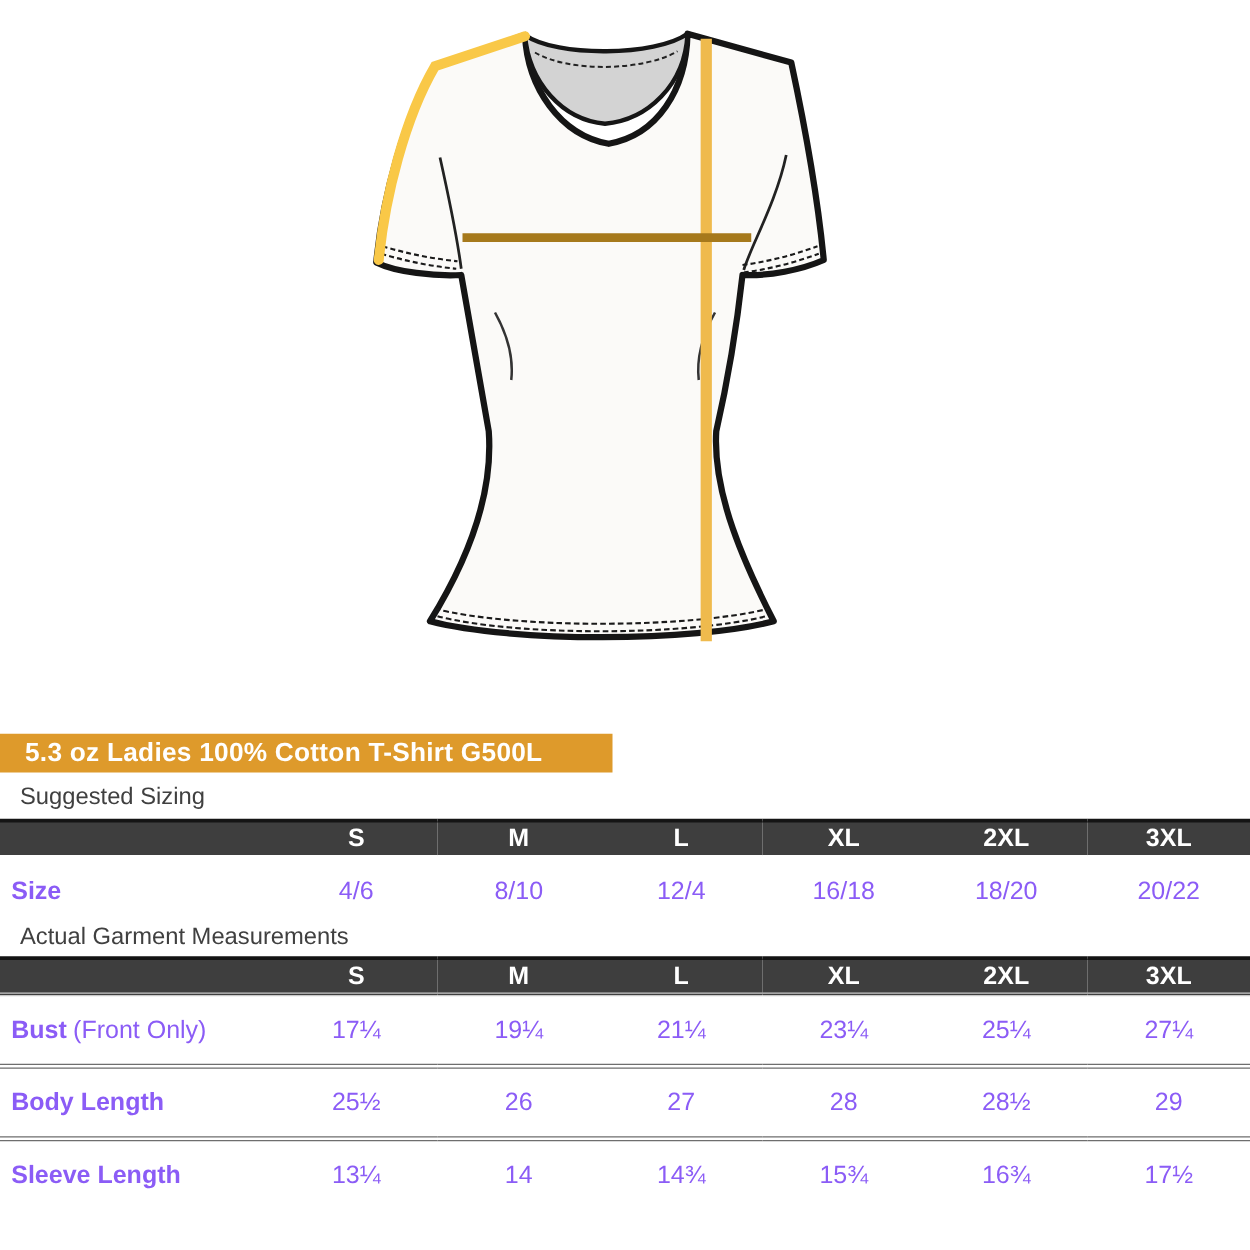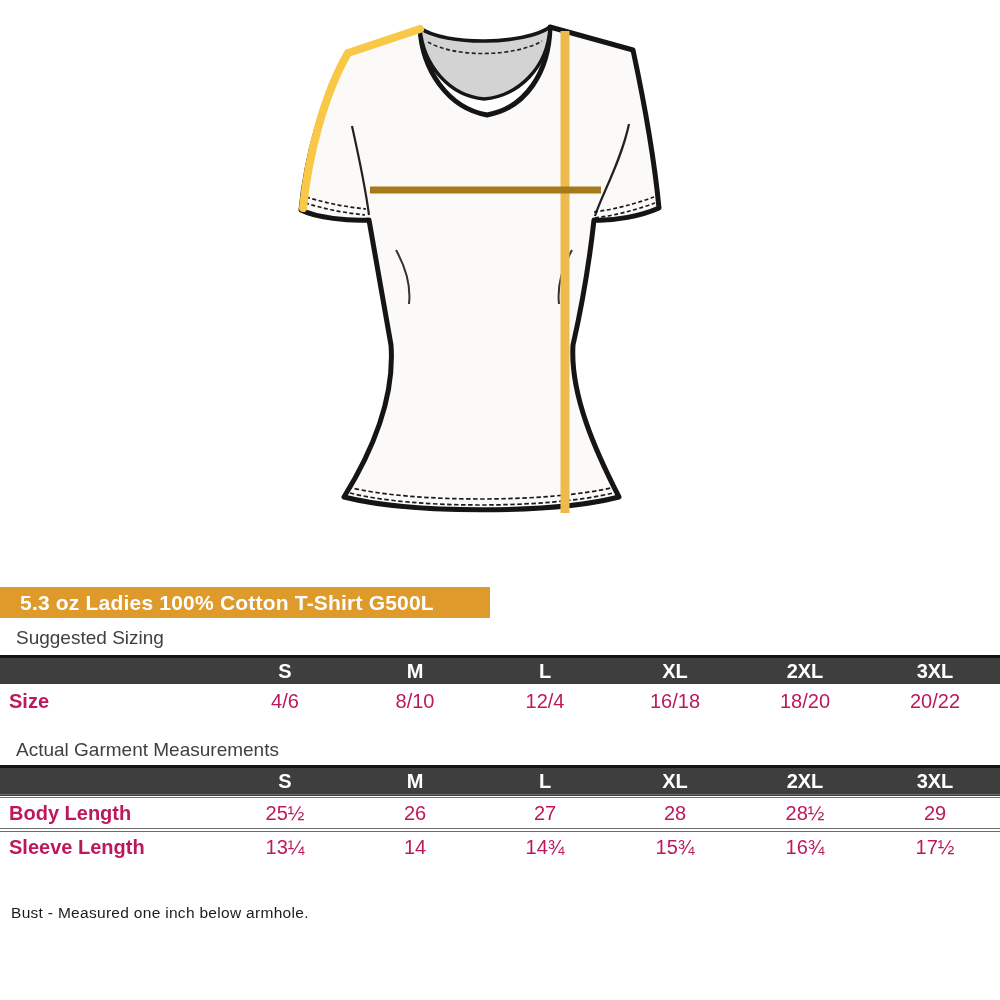--- a/index.html
+++ b/index.html
@@ -20,21 +20,21 @@
 
   table.size-table{position:absolute;left:0;width:1000px;border-collapse:collapse;
                    table-layout:fixed;font-size:20px;}
   #table-suggested{top:655px;}
   #table-actual{top:765px;}
   table.size-table col.lbl{width:220px;}
   table.size-table col.sz{width:130px;}
   table.size-table thead th{background:#3E3E3E;color:#fff;font-weight:bold;
                             height:26px;text-align:center;padding:0;
                             border-top:3px solid #141414;border-bottom:2px solid #ffffff;}
-  table.size-table tbody td{height:30px;text-align:center;padding:0;color:#be185d;}
+  table.size-table tbody td{height:30px;text-align:center;padding:12px;color:#8b5cf6;}
   table.size-table tbody td.row-label{text-align:left;font-weight:bold;padding-left:9px;}
   table.size-table tbody td .label-note{font-weight:normal;margin-left:5px;}
   #table-actual tbody tr.sep-light td{border-top:3px double #c9c9c9;}
   #table-actual tbody tr.sep-dark td{border-top:4px double #6e6e6e;}
 
   .notes{position:absolute;left:11px;top:898px;font-size:15.5px;color:#1c1c1c;}
   .notes div{height:30px;line-height:30px;letter-spacing:.3px;}
 </style>
 </head>
 <body>
@@ -139,20 +139,29 @@
         <th></th>
         <th>S</th>
         <th>M</th>
         <th>L</th>
         <th>XL</th>
         <th>2XL</th>
         <th>3XL</th>
       </tr>
     </thead>
     <tbody>
+      <tr class="sep-light">
+        <td class="row-label"><span>Bust</span><span class="label-note">(Front Only)</span></td>
+        <td>17¼</td>
+        <td>19¼</td>
+        <td>21¼</td>
+        <td>23¼</td>
+        <td>25¼</td>
+        <td>27¼</td>
+      </tr>
       <tr class="sep-dark">
         <td class="row-label">Body Length</td>
         <td>25½</td>
         <td>26</td>
         <td>27</td>
         <td>28</td>
         <td>28½</td>
         <td>29</td>
       </tr>
       <tr class="sep-dark">
@@ -161,16 +170,15 @@
         <td>14</td>
         <td>14¾</td>
         <td>15¾</td>
         <td>16¾</td>
         <td>17½</td>
       </tr>
     </tbody>
   </table>
 
   <div class="notes">
-    <div>Bust - Measured one inch below armhole.</div>
   </div>
 
 </div>
 
 </body></html>

